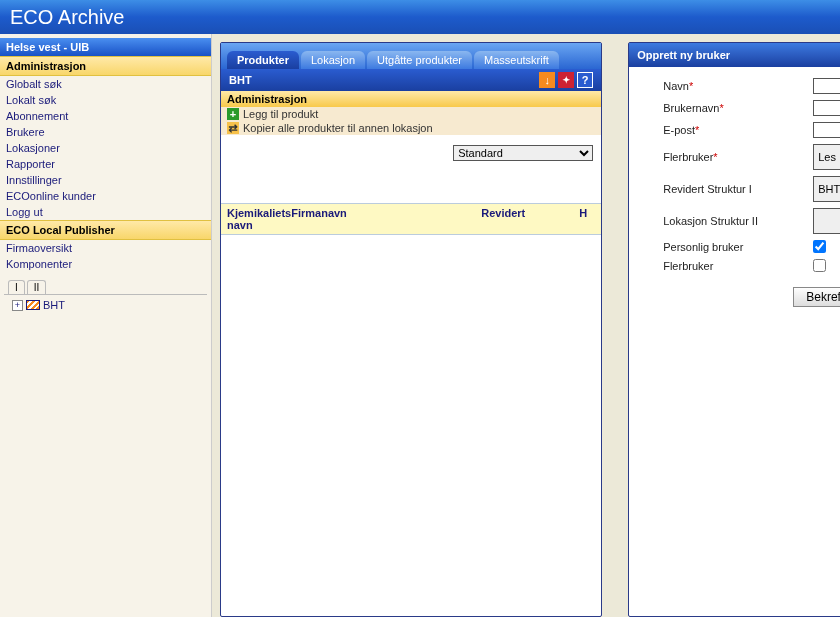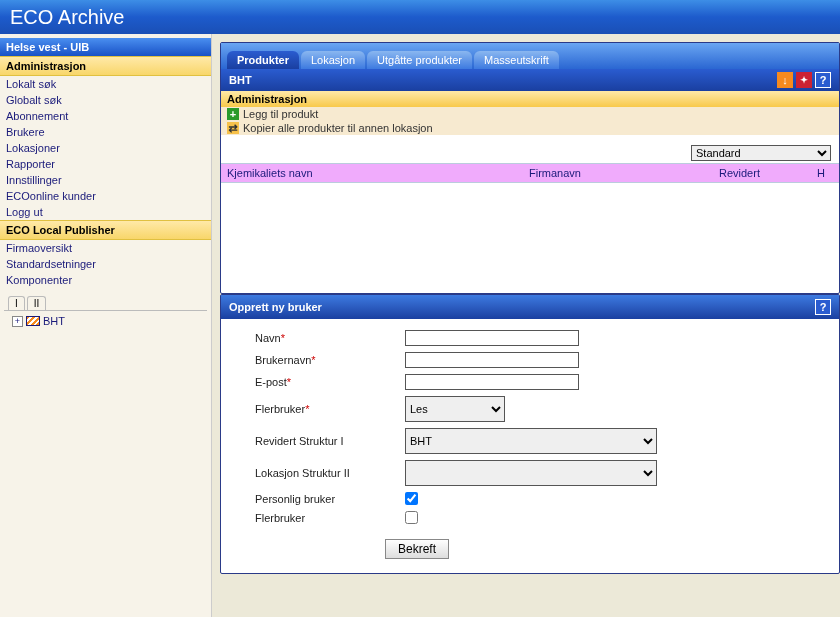--- a/index.html
+++ b/index.html
@@ -90,24 +90,23 @@
   line-height: 1;
   background: #fff;
 }
 .stripe-icon {
   width: 14px; height: 10px;
   background: repeating-linear-gradient(135deg,#f78a1e 0 2px,#fff 2px 4px);
   border: 1px solid #1a1a7a;
 }
 .content {
   flex: 1;
-  padding: 8px 0 0 8px;
-  display: flex;
-  flex-direction: column;
-  gap: 0;
+  padding: 8px 20px 0 8px;
+  display: flex;
+  gap: 26px;
   overflow: hidden;
 }
 .panel {
   border: 1px solid #2a3a88;
   background: #fff;
   border-radius: 2px;
 }
 .tabs-row {
   background: linear-gradient(to bottom,#6aa6f2,#2a66d2);
   display: flex;
@@ -177,27 +176,28 @@
   padding: 10px 8px 2px 8px;
   margin-left: 43px;
 }
 .filter-row select {
   width: 140px;
   font-size: 11px;
   border: 1px solid #555;
 }
 .grid-header {
   display: flex;
-  background: #f0abfc;
+  background: #fef9c3;
   color: #1a1a7a;
-  font-weight: normal;
+  font-weight: bold;
   font-size: 11px;
   padding: 3px 6px;
   border-top: 1px solid #bcd;
   border-bottom: 1px solid #bcd;
+  margin-top: 40px;
 }
 .gh-col1 { flex: 1; }
 .gh-col2 { width: 190px; }
 .gh-col3 { width: 90px; }
 .gh-col4 { width: 24px; text-align: center; }
 .grid-body { height: 110px; }
 
 .panel2 { margin-top: 0; }
 .form-title {
   background: linear-gradient(to bottom,#3d7ae0,#1a3fa0);
@@ -252,32 +252,31 @@
 <body>
 
 <div class="title-bar">
   <span>ECO Archive</span>
 </div>
 
 <div class="main-area">
   <div class="sidebar">
     <div class="side-header">Helse vest - UIB</div>
     <div class="side-section">Administrasjon</div>
+    <div class="side-item">Globalt søk</div>
     <div class="side-item">Lokalt søk</div>
-    <div class="side-item">Globalt søk</div>
     <div class="side-item">Abonnement</div>
     <div class="side-item">Brukere</div>
     <div class="side-item">Lokasjoner</div>
     <div class="side-item">Rapporter</div>
     <div class="side-item">Innstillinger</div>
     <div class="side-item">ECOonline kunder</div>
     <div class="side-item">Logg ut</div>
     <div class="side-section">ECO Local Publisher</div>
     <div class="side-item">Firmaoversikt</div>
-    <div class="side-item">Standardsetninger</div>
     <div class="side-item">Komponenter</div>
 
     <div class="tree-area">
       <div class="tree-tabs">
         <div class="tree-tab">I</div>
         <div class="tree-tab">II</div>
       </div>
       <div class="tree-node">
         <span class="plus-box">+</span>
         <span class="stripe-icon"></span>

